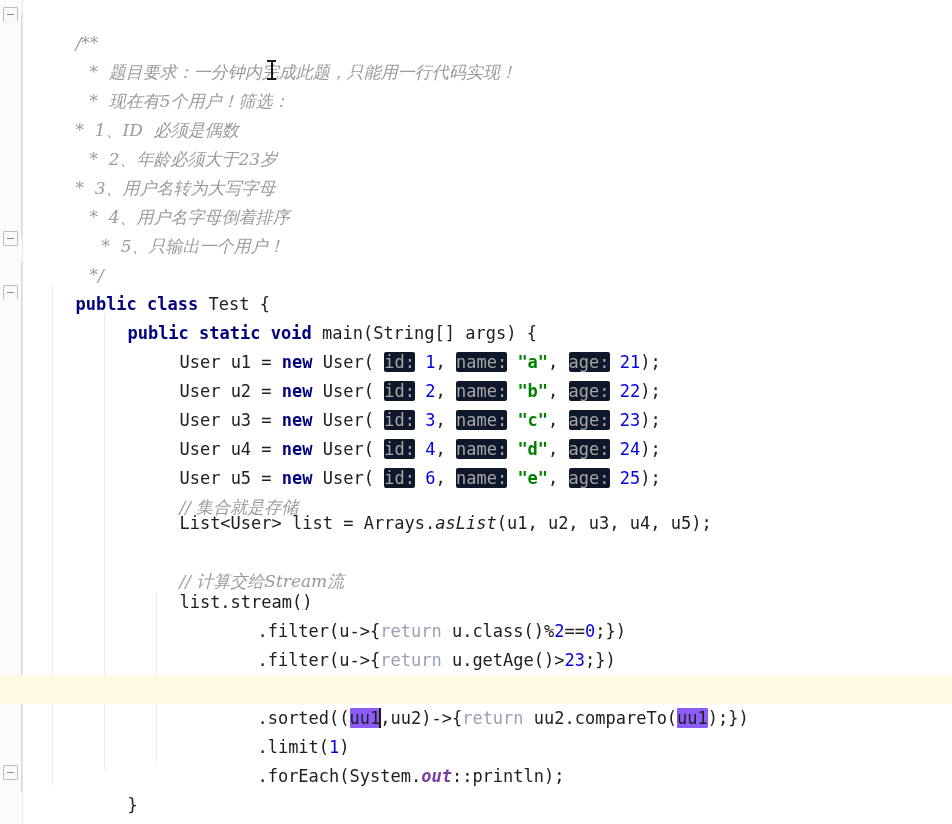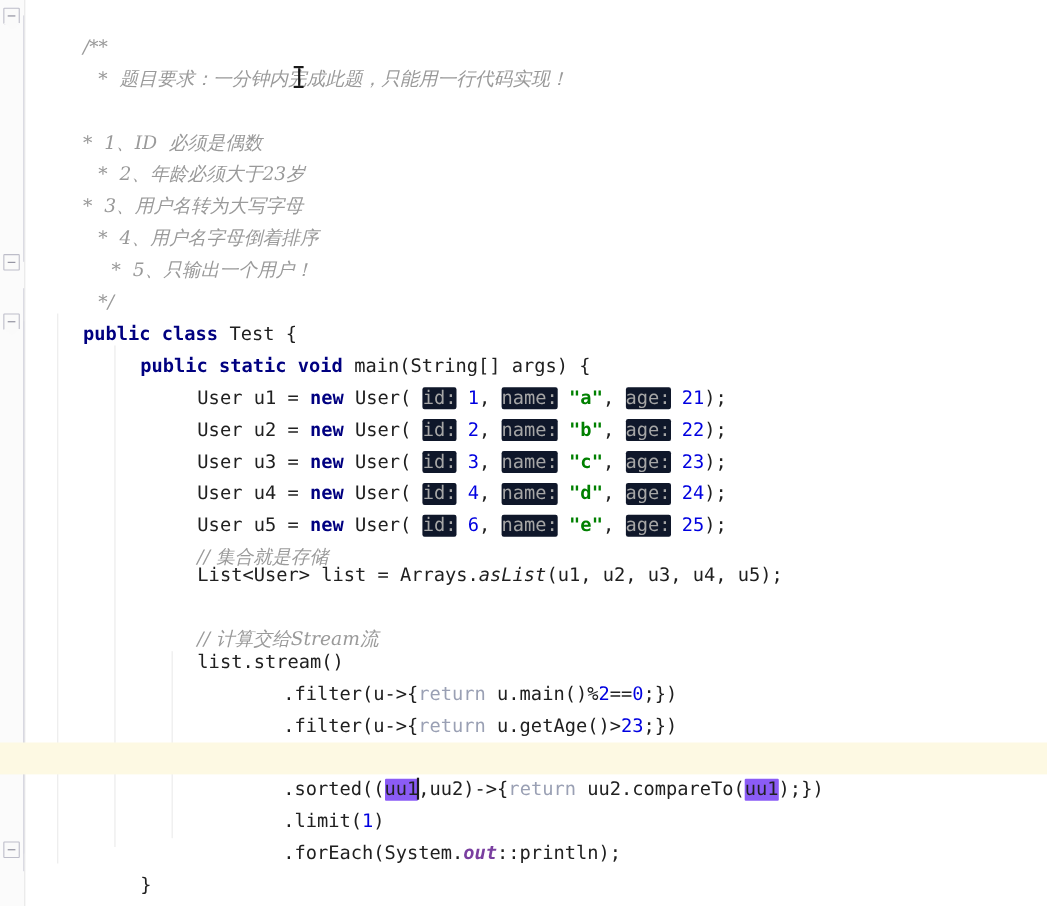--- a/index.html
+++ b/index.html
@@ -113,20 +113,23 @@
 
     
     <div class="line" style="top:0px;">
       <span class="cmt-doc">/**</span>
     </div>
 
     <div class="line" style="top:29px;padding-left:28px;">
       <span class="cmt-doc">*</span><span class="cmt-doc">  </span><span class="cmt-doc">题目要求：一分钟内完成此题，只能用一行代码实现！</span>
     </div>
 
+    <div class="line" style="top:58px;padding-left:28px;">
+      <span class="cmt-doc">*</span><span class="cmt-doc">  </span><span class="cmt-doc">现在有5个用户！筛选：</span>
+    </div>
 
     <div class="line" style="top:87px;">
       <span class="cmt-doc">*</span><span class="cmt-doc">  </span><span class="cmt-doc">1、ID  必须是偶数</span>
     </div>
 
     <div class="line" style="top:116px;padding-left:28px;">
       <span class="cmt-doc">*</span><span class="cmt-doc">  </span><span class="cmt-doc">2、年龄必须大于23岁</span>
     </div>
 
     <div class="line" style="top:145px;">
@@ -198,21 +201,21 @@
       <span class="plain">list.stream()</span>
     </div>
 
     
     <div class="line" style="top:538px;padding-left:118px;">
       <span class="cmt">// 计算交给Stream流</span>
     </div>
 
     
     <div class="line" style="top:588px;padding-left:196px;">
-      <span class="plain">.filter(u-&gt;{</span><span class="ret">return</span><span class="plain"> u.main()%</span><span class="num">2</span><span class="plain">==</span><span class="num">0</span><span class="plain">;})</span>
+      <span class="plain">.filter(u-&gt;{</span><span class="ret">return</span><span class="plain"> u.class()%</span><span class="num">2</span><span class="plain">==</span><span class="num">0</span><span class="plain">;})</span>
     </div>
 
     
     <div class="line" style="top:617px;padding-left:196px;">
       <span class="plain">.filter(u-&gt;{</span><span class="ret">return</span><span class="plain"> u.getAge()&gt;</span><span class="num">23</span><span class="plain">;})</span>
     </div>
 
     
     <div class="line" style="top:646px;padding-left:196px;">
       <span class="plain">.map(u-&gt;{</span><span class="ret">return</span><span class="plain"> u.getName().toUpperCase();})</span>

